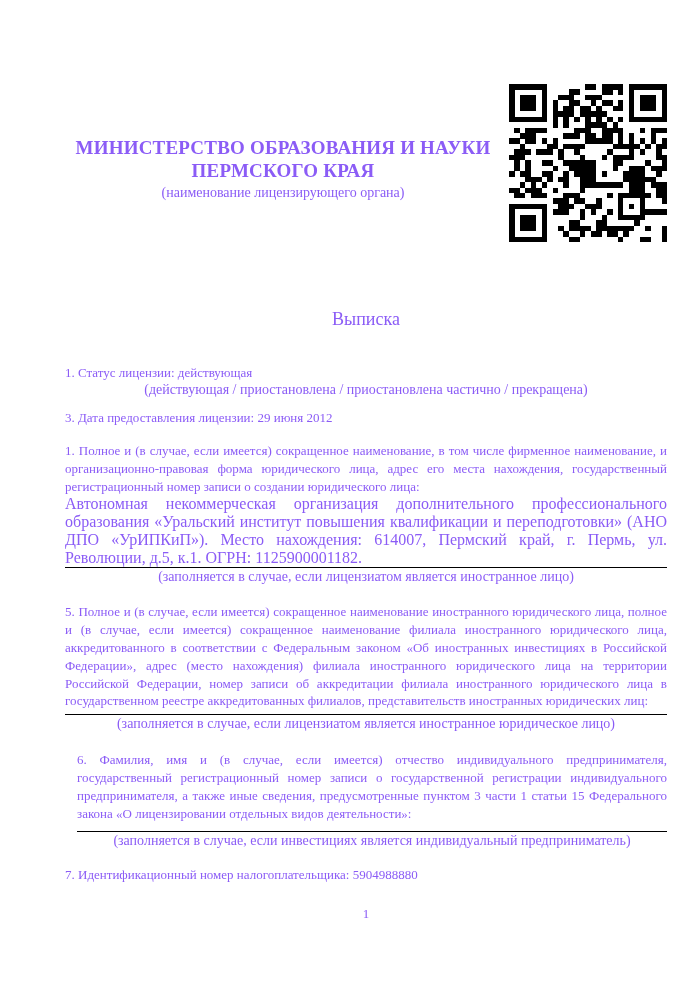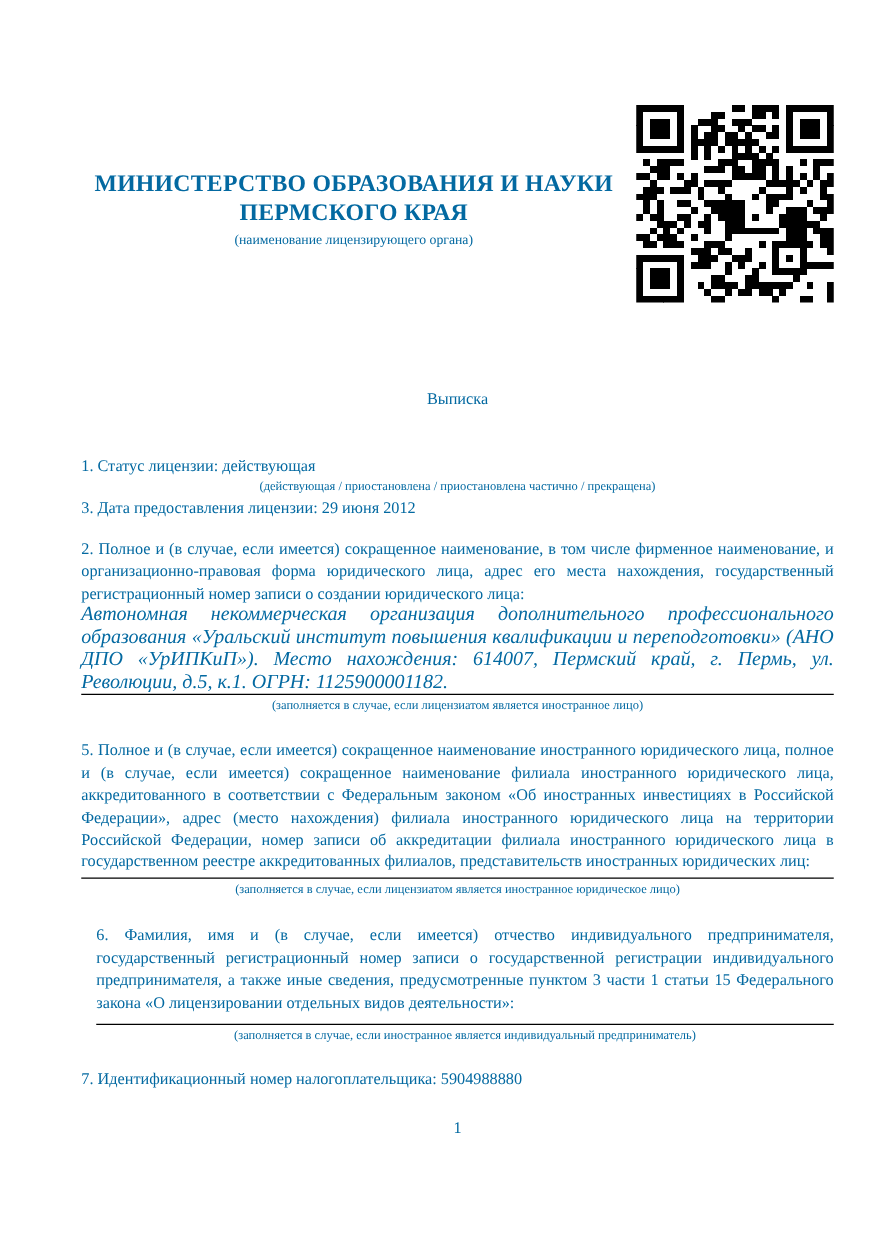--- a/index.html
+++ b/index.html
@@ -1,46 +1,46 @@
 <!DOCTYPE html>
 <html lang="ru"><head>
 <meta charset="utf-8">
 <style>
   html,body{margin:0;padding:0;background:#fff;}
   .page{
     position:relative;
     width:700px;height:989px;
     background:#ffffff;
-    color:#0369a1;
+    color:#8b5cf6;
     font-family:"Liberation Serif","DejaVu Serif",serif;
     overflow:hidden;
     box-sizing:border-box;
   }
   .content{
     box-sizing:border-box;
     padding:84px 33px 0 65px; 
   }
   
   .header{position:relative;height:158px;}
   .issuer{position:absolute;left:0;top:52px;width:436px;text-align:center;}
   .issuer-name{font-weight:bold;font-size:19px;line-height:23px;letter-spacing:.2px;}
-  .issuer-caption{font-size:11px;line-height:13px;margin-top:4px;}
+  .issuer-caption{font-size:14px;line-height:13px;margin-top:4px;}
   .qr{position:absolute;right:0;top:0;width:158px;height:158px;display:block;}
   
-  .doc-title{margin-top:69px;text-align:center;font-size:13px;line-height:16.5px;}
+  .doc-title{margin-top:69px;text-align:center;font-size:18px;line-height:16.5px;}
   
   p{margin:0;}
   .line,.para{font-size:13px;line-height:17.8px;font-family:Liberation Serif, serif;}
   .para{text-align:justify;}
-  .answer{text-align:justify;border-bottom:1.5px solid #000;font-style:italic;}
+  .answer{text-align:justify;border-bottom:1.5px solid #000;}
   .answer-space{border-bottom:1.5px solid #000;}
-  .caption{font-size:10px;line-height:14px;text-align:center;margin-top:2px;}
+  .caption{font-size:14px;line-height:14px;text-align:center;margin-top:2px;}
   .item-1{margin-top:36px;}
   .item-2{margin-top:15px;}
-  .item-3{}
+  .item-3{margin-top:12px;}
   .item-4{margin-top:15px;}
   .item-5{margin-top:19px;}
   .item-5 .answer-space{height:4px;}
   .item-6{margin-top:20px;margin-left:12px;}
   .item-6 .answer-space{height:9px;}
   .item-7{margin-top:18px;}
   .page-number{margin-top:22px;text-align:center;font-size:13px;line-height:16px;}
 </style>
 </head>
 <body>
@@ -481,35 +481,35 @@
       <p class="line">1. Статус лицензии: действующая</p>
       <p class="caption">(действующая / приостановлена / приостановлена частично / прекращена)</p>
     </section>
 
 
     <section class="item item-3">
       <p class="line">3. Дата предоставления лицензии: 29 июня 2012</p>
     </section>
 
     <section class="item item-4">
-      <p class="para">2. Полное и (в случае, если имеется) сокращенное наименование, в том числе фирменное наименование, и организационно-правовая форма юридического лица, адрес его места нахождения, государственный регистрационный номер записи о создании юридического лица:</p>
+      <p class="para">1. Полное и (в случае, если имеется) сокращенное наименование, в том числе фирменное наименование, и организационно-правовая форма юридического лица, адрес его места нахождения, государственный регистрационный номер записи о создании юридического лица:</p>
       <p class="answer">Автономная некоммерческая организация дополнительного профессионального образования «Уральский институт повышения квалификации и переподготовки» (АНО ДПО «УрИПКиП»). Место нахождения: 614007, Пермский край, г. Пермь, ул. Революции, д.5, к.1. ОГРН: 1125900001182.</p>
       <p class="caption">(заполняется в случае, если лицензиатом является иностранное лицо)</p>
     </section>
 
     <section class="item item-5">
       <p class="para">5. Полное и (в случае, если имеется) сокращенное наименование иностранного юридического лица, полное и (в случае, если имеется) сокращенное наименование филиала иностранного юридического лица, аккредитованного в соответствии с Федеральным законом «Об иностранных инвестициях в Российской Федерации», адрес (место нахождения) филиала иностранного юридического лица на территории Российской Федерации, номер записи об аккредитации филиала иностранного юридического лица в государственном реестре аккредитованных филиалов, представительств иностранных юридических лиц:</p>
       <div class="answer-space"></div>
       <p class="caption">(заполняется в случае, если лицензиатом является иностранное юридическое лицо)</p>
     </section>
 
     <section class="item item-6">
       <p class="para">6. Фамилия, имя и (в случае, если имеется) отчество индивидуального предпринимателя, государственный регистрационный номер записи о государственной регистрации индивидуального предпринимателя, а также иные сведения, предусмотренные пунктом 3 части 1 статьи 15 Федерального закона «О лицензировании отдельных видов деятельности»:</p>
       <div class="answer-space"></div>
-      <p class="caption">(заполняется в случае, если иностранное является индивидуальный предприниматель)</p>
+      <p class="caption">(заполняется в случае, если инвестициях является индивидуальный предприниматель)</p>
     </section>
 
     <section class="item item-7">
       <p class="line">7. Идентификационный номер налогоплательщика: 5904988880</p>
     </section>
 
     <div class="page-number">1</div>
 
   </div>
 </div>

